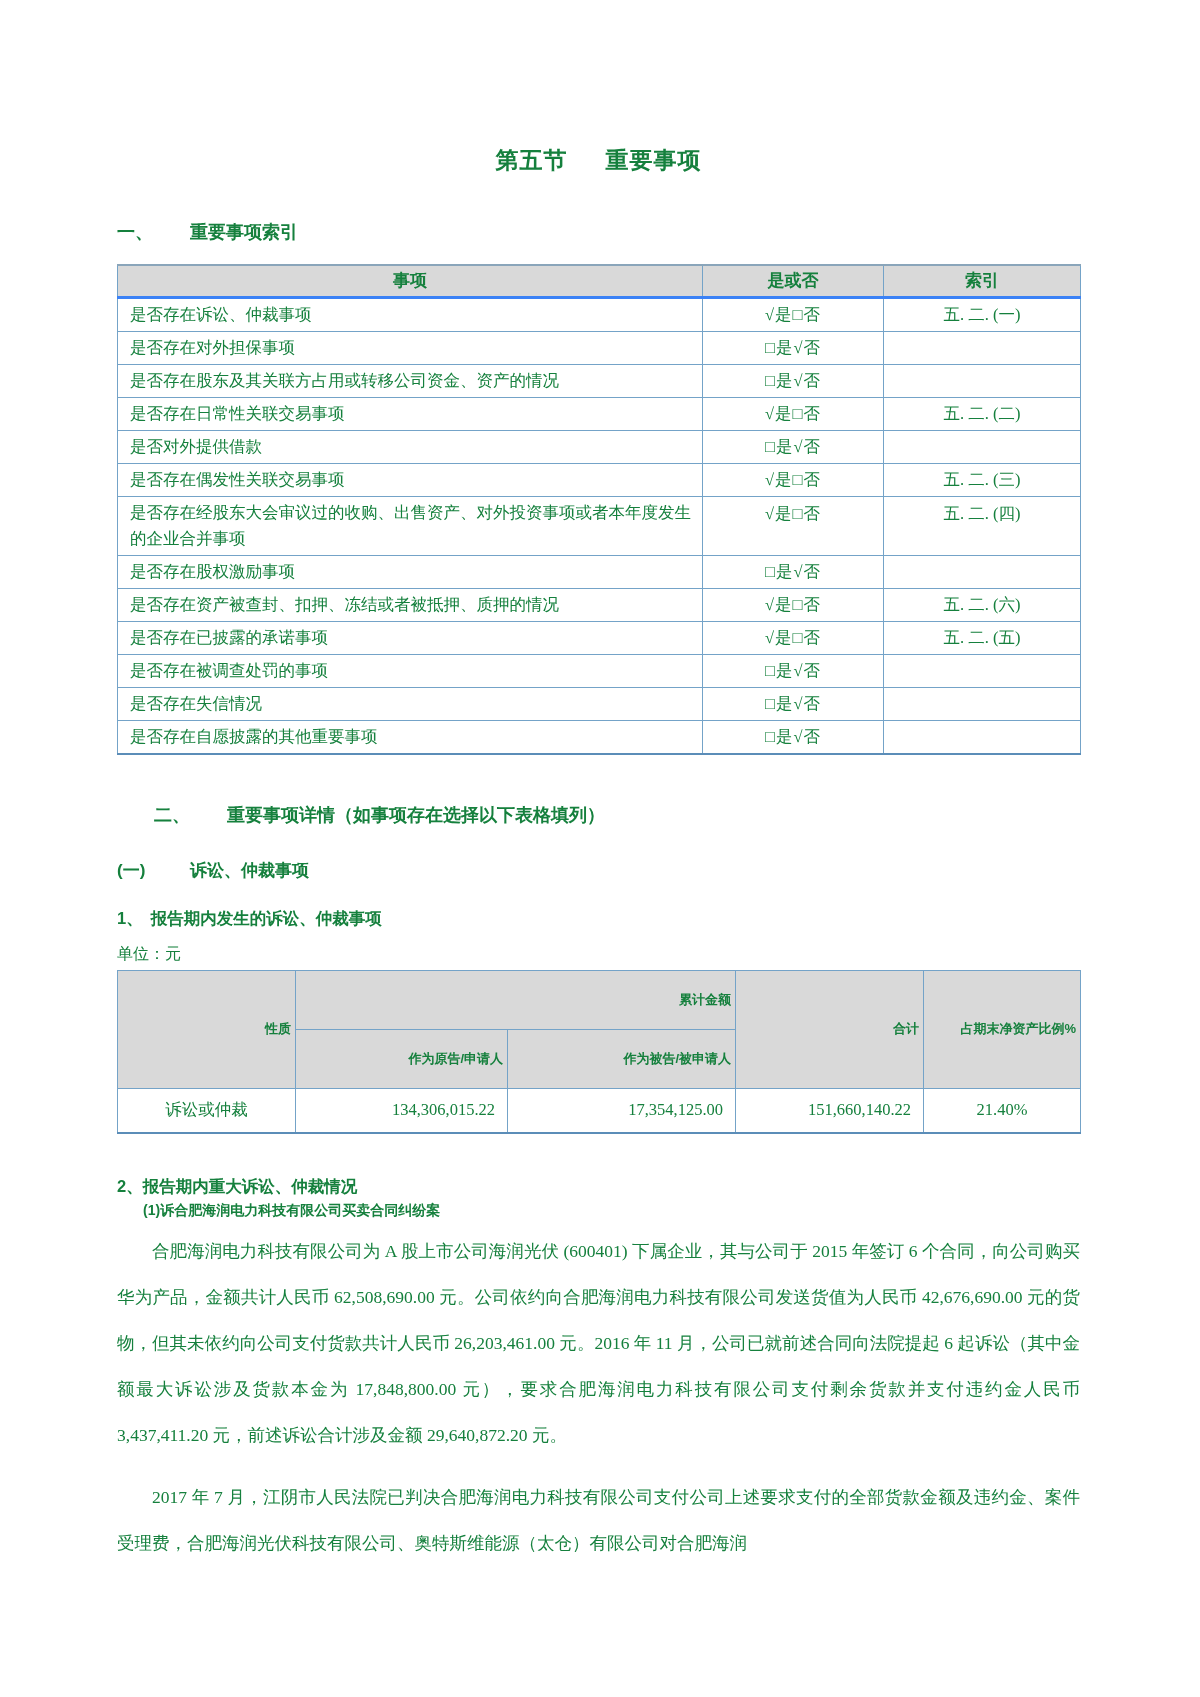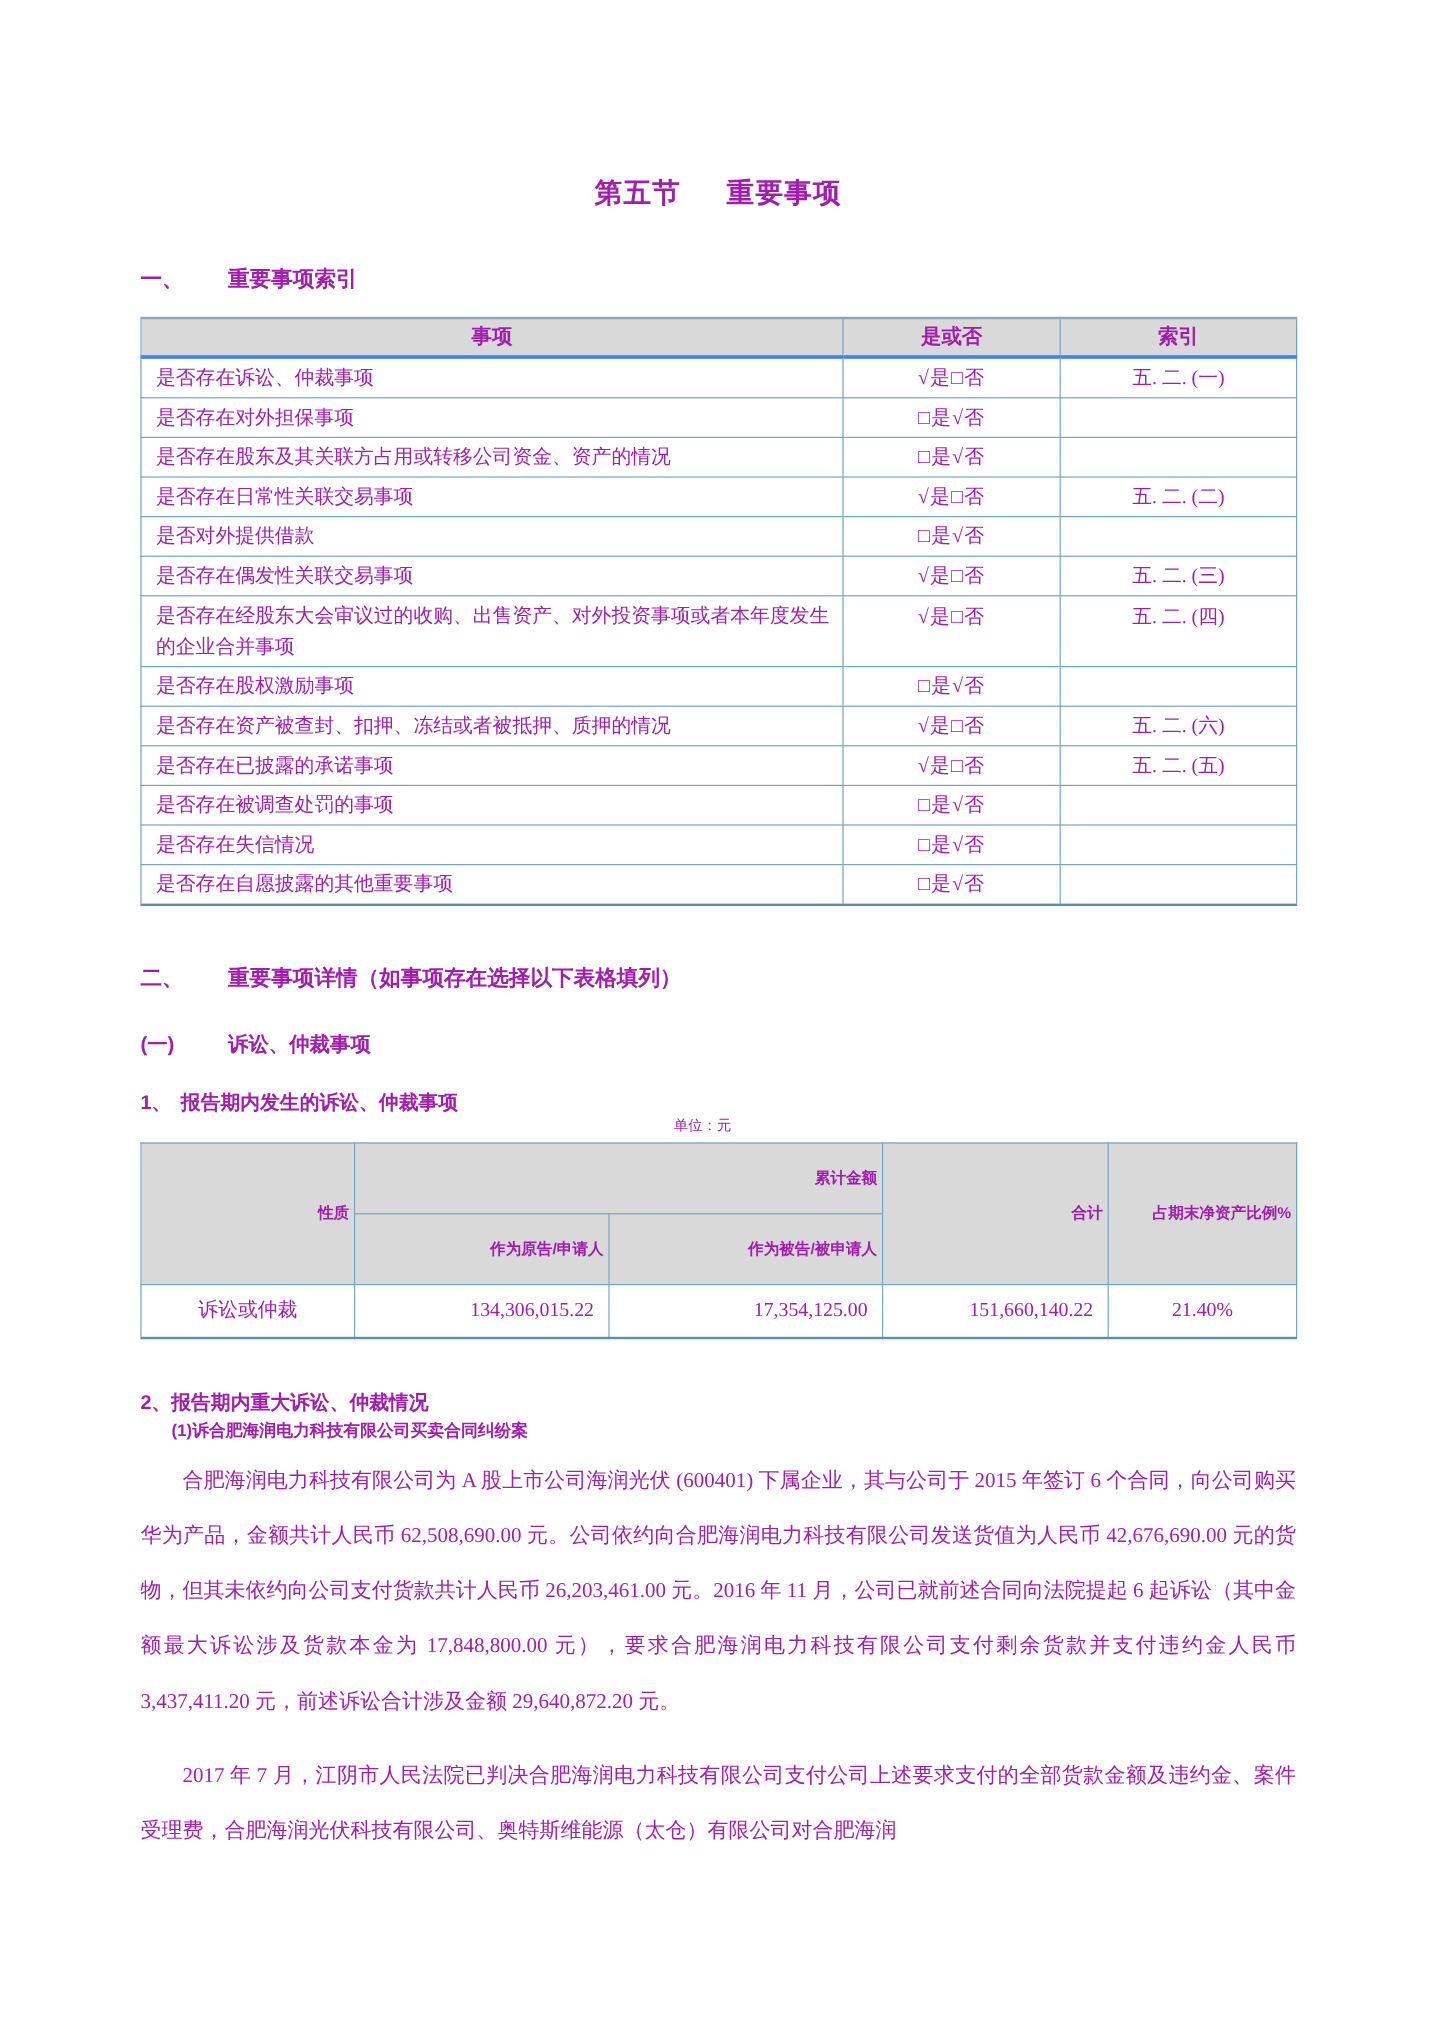--- a/index.html
+++ b/index.html
@@ -1,18 +1,18 @@
 <!DOCTYPE html>
 <html><head>
 <meta charset="utf-8">
 <style>
   html,body { margin:0; padding:0; background:#ffffff; }
   .page {
     position:relative; width:1200px; height:1697px; background:#ffffff;
-    font-family:"Liberation Serif","DejaVu Serif",serif; color:#a21caf;
+    font-family:"Liberation Serif","DejaVu Serif",serif; color:#15803d;
     overflow:hidden;
   }
   .content { position:absolute; left:117px; top:0; width:963px; }
 
   .doc-title {
     margin:145px 0 0 0; text-align:center;
     font-family:"Liberation Sans","DejaVu Sans",sans-serif;
     font-size:23px; font-weight:bold; letter-spacing:1px;
   }
   .doc-title .gap { display:inline-block; margin-left:38px; }
@@ -46,21 +46,21 @@
   }
   .h-sub .h-num { display:inline-block; width:73px; }
 
   .h-point {
     margin-top:26px;
     font-family:"Liberation Sans","DejaVu Sans",sans-serif;
     font-size:16.5px; font-weight:bold;
   }
   .h-point .h-num { display:inline-block; margin-right:8px; }
 
-  .unit-row { margin-top:0; text-align:center; padding-right:26px; font-size:12px; }
+  .unit-row { margin-top:14px; text-align:left; padding-right:26px; font-size:16px; }
 
   .lit-tbl { margin-top:5px; border-bottom:2px solid #5b8db8; }
   .lit-tbl th {
     background:#d9d9d9;
     font-family:"Liberation Sans","DejaVu Sans",sans-serif;
     font-size:13px; font-weight:bold; text-align:right;
     padding:16px 4px; line-height:26px;
   }
   .lit-tbl td { background:#ffffff; font-size:16.5px; height:45px; vertical-align:middle; }
   .lit-tbl td.ctr { text-align:center; }
@@ -169,21 +169,21 @@
           <td class="c-idx"></td>
         </tr>
         <tr>
           <td class="c-item">是否存在自愿披露的其他重要事项</td>
           <td class="c-ans">□是√否</td>
           <td class="c-idx"></td>
         </tr>
       </tbody>
     </table>
 
-    <div class="h-sec" style="margin-top:48px;">
+    <div class="h-sec" style="margin-top:48px;margin-left:37px;">
       <span class="h-num">二、</span><span>重要事项详情（如事项存在选择以下表格填列）</span>
     </div>
 
     <div class="h-sub">
       <span class="h-num">(一)</span><span>诉讼、仲裁事项</span>
     </div>
 
     <div class="h-point">
       <span class="h-num">1、</span><span>报告期内发生的诉讼、仲裁事项</span>
     </div>

